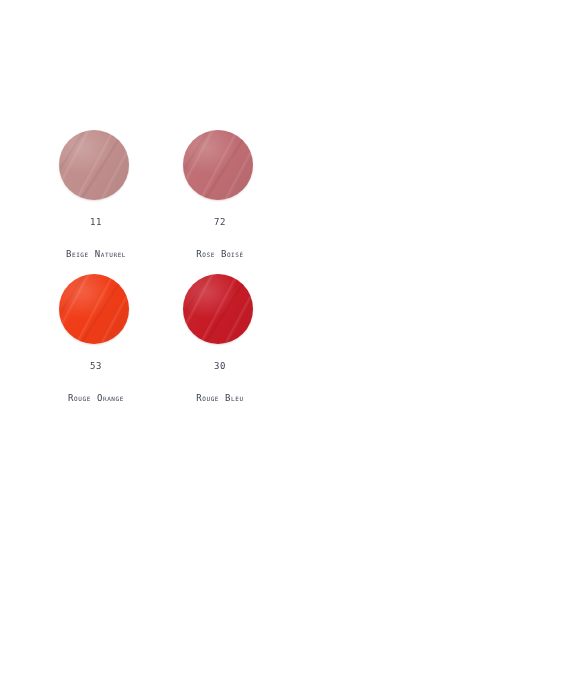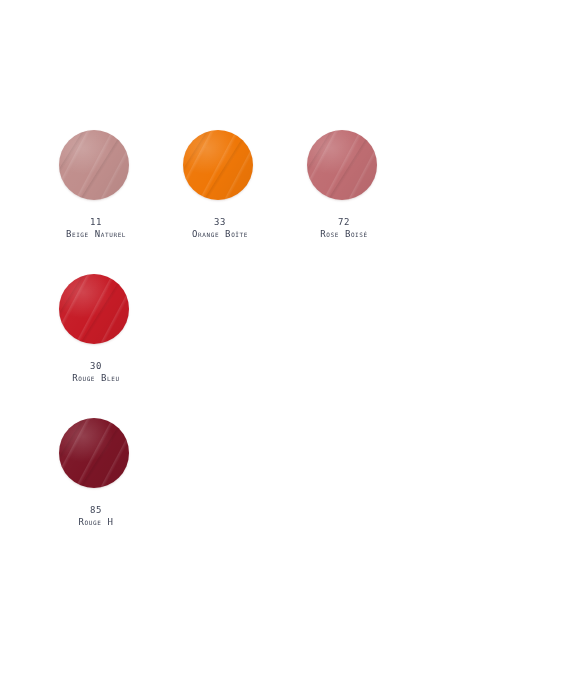--- a/index.html
+++ b/index.html
@@ -130,20 +130,21 @@
 
   .shade-name {
     display: block;
     font-size: 9px;
     letter-spacing: 0.6px;
     color: #3d4355;
     font-variant: small-caps;
     text-transform: capitalize;
     font-family: "DejaVu Sans Mono", "Liberation Mono", monospace;
     white-space: nowrap;
+    margin-top: 20px;
   }
 </style>
 </head>
 <body>
 
 <div id="shade-chart">
   <div class="grid">
       <div class="row">
         <div class="cell">
           <div class="swatch-wrap">
@@ -154,73 +155,59 @@
               <div class="gloss"></div>
             </div>
           </div>
           <div class="labels">
             <span class="shade-code">11</span>
             <span class="shade-name">Beige Naturel</span>
           </div>
         </div>
         <div class="cell">
           <div class="swatch-wrap">
-            <div class="swatch" style="background: rgb(239, 119, 7);">
-              <div class="tex-a"></div>
-              <div class="tex-b"></div>
-              <div class="tex-c"></div>
-              <div class="gloss"></div>
-            </div>
-          </div>
-          <div class="labels">
-            <span class="shade-code">33</span>
-            <span class="shade-name">Orange Boîte</span>
-          </div>
-        </div>
-        <div class="cell">
-          <div class="swatch-wrap">
             <div class="swatch" style="background: rgb(191, 109, 114);">
               <div class="tex-a"></div>
               <div class="tex-b"></div>
               <div class="tex-c"></div>
               <div class="gloss"></div>
             </div>
           </div>
           <div class="labels">
             <span class="shade-code">72</span>
             <span class="shade-name">Rose Boisé</span>
           </div>
         </div>
       </div>
       <div class="row">
         <div class="cell">
           <div class="swatch-wrap">
+            <div class="swatch" style="background: rgb(240, 60, 23);">
+              <div class="tex-a"></div>
+              <div class="tex-b"></div>
+              <div class="tex-c"></div>
+              <div class="gloss"></div>
+            </div>
+          </div>
+          <div class="labels">
+            <span class="shade-code">53</span>
+            <span class="shade-name">Rouge Orange</span>
+          </div>
+        </div>
+        <div class="cell">
+          <div class="swatch-wrap">
             <div class="swatch" style="background: rgb(198, 27, 38);">
               <div class="tex-a"></div>
               <div class="tex-b"></div>
               <div class="tex-c"></div>
               <div class="gloss"></div>
             </div>
           </div>
           <div class="labels">
             <span class="shade-code">30</span>
             <span class="shade-name">Rouge Bleu</span>
           </div>
         </div>
       </div>
       <div class="row">
-        <div class="cell">
-          <div class="swatch-wrap">
-            <div class="swatch" style="background: rgb(123, 21, 38);">
-              <div class="tex-a"></div>
-              <div class="tex-b"></div>
-              <div class="tex-c"></div>
-              <div class="gloss"></div>
-            </div>
-          </div>
-          <div class="labels">
-            <span class="shade-code">85</span>
-            <span class="shade-name">Rouge H</span>
-          </div>
-        </div>
       </div>
     </div>
 </div>
 
 </body></html>

